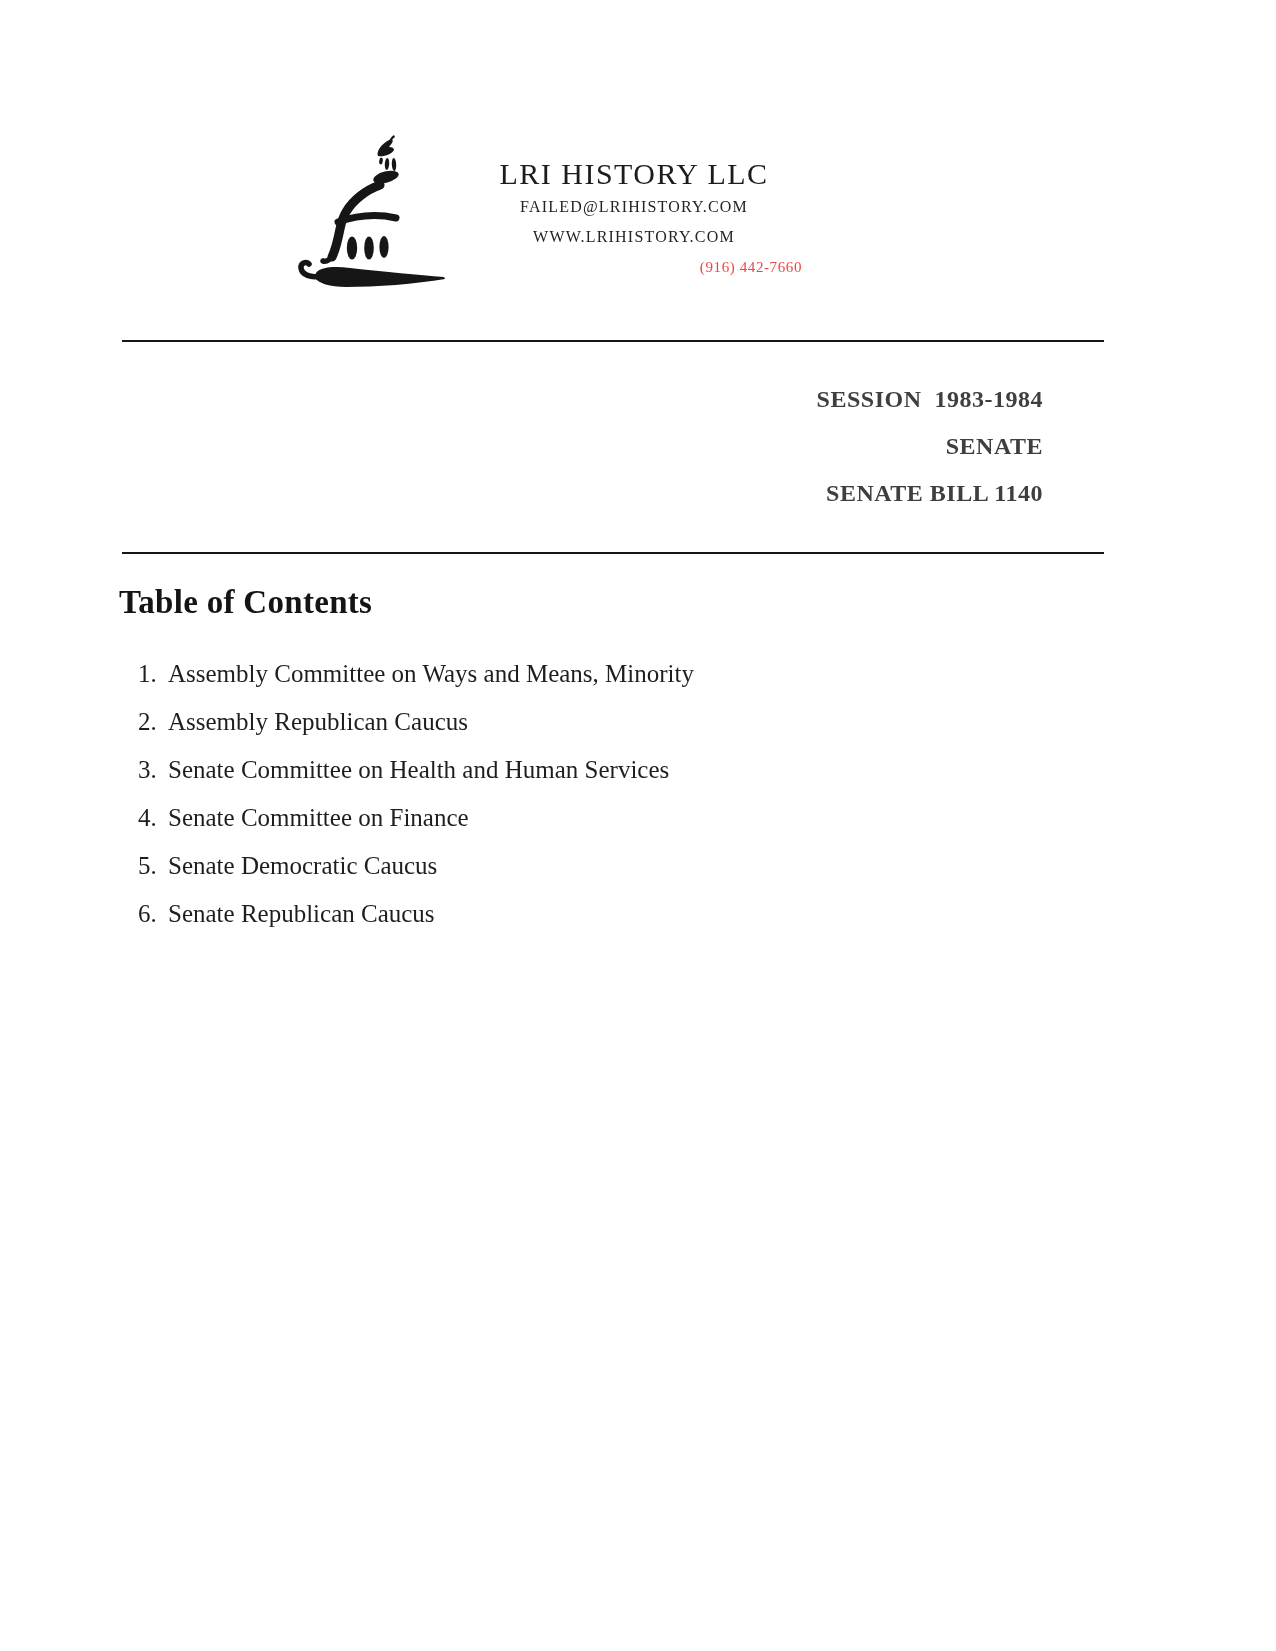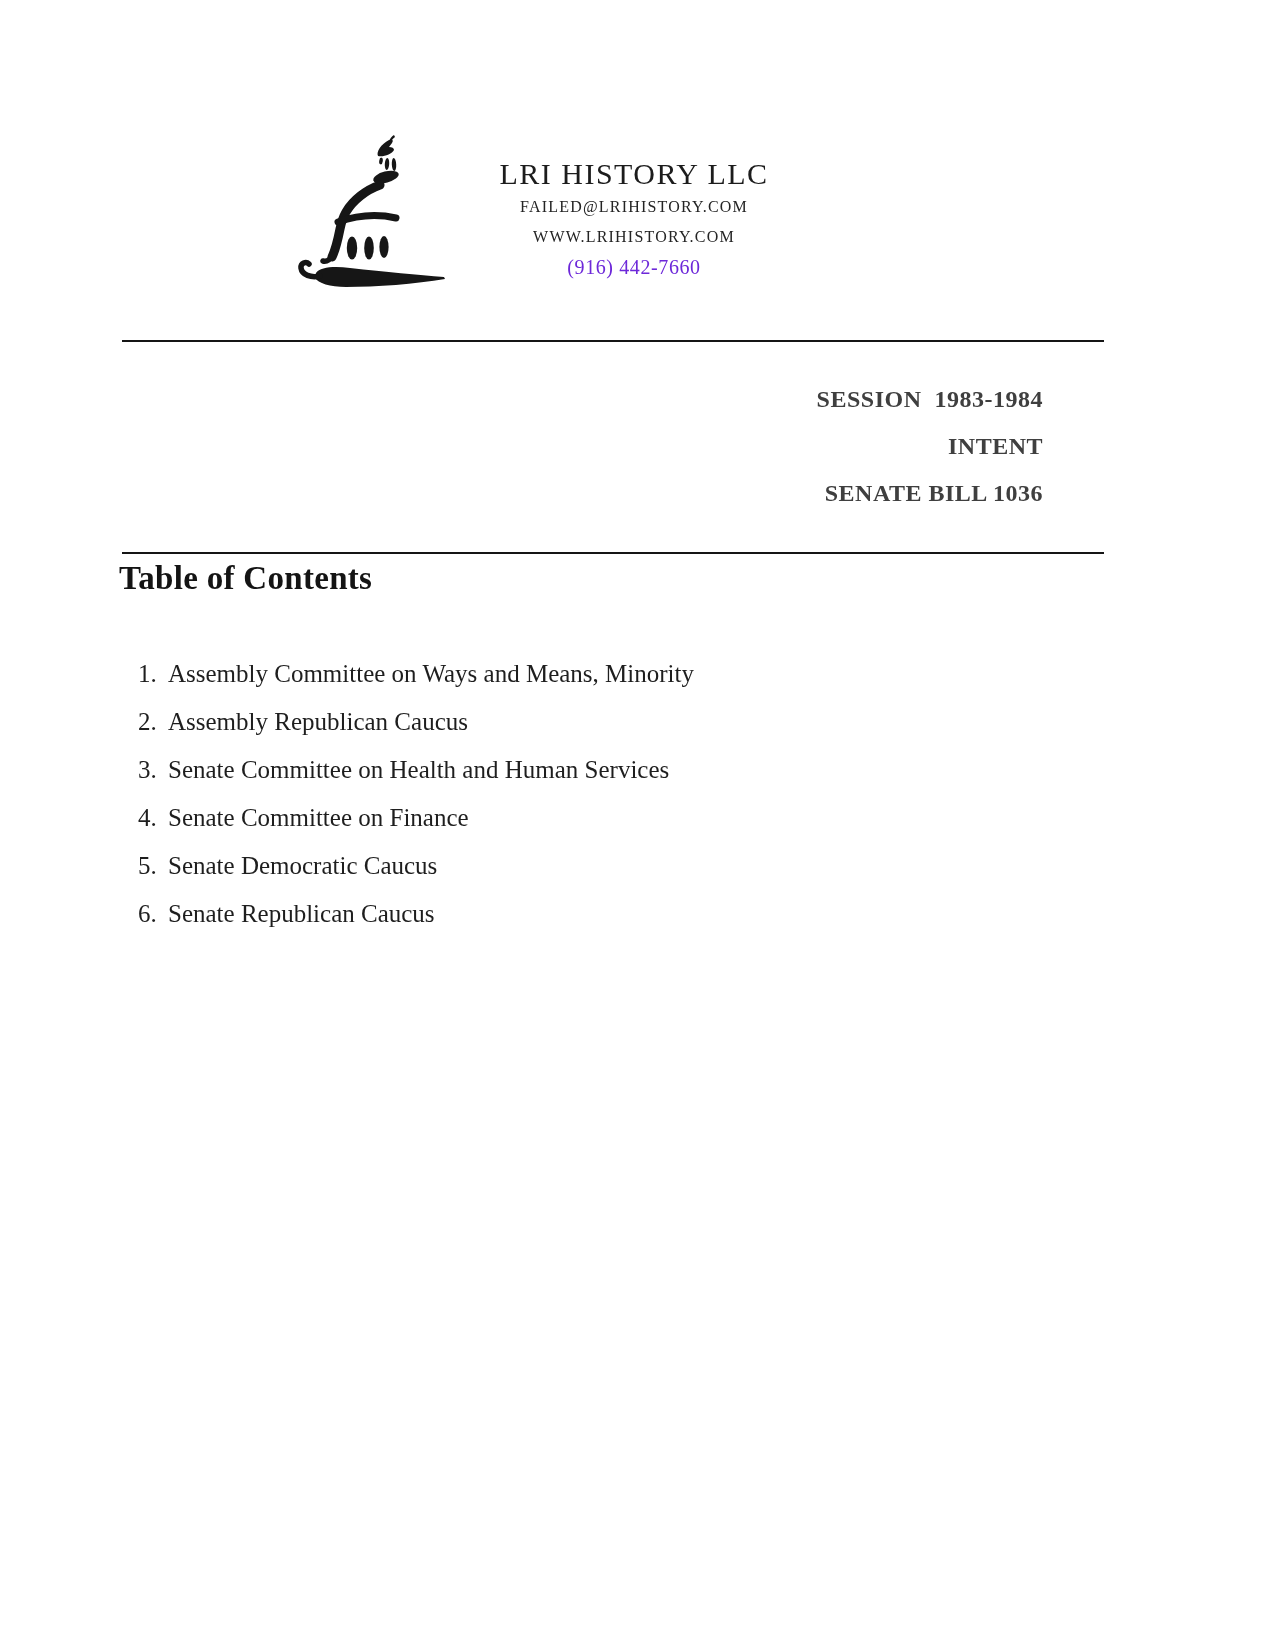--- a/index.html
+++ b/index.html
@@ -40,24 +40,25 @@
     white-space: nowrap;
   }
   .contact-line {
     font-size: 16px;
     line-height: 30px;
     letter-spacing: 1.2px;
     color: #242424;
     white-space: nowrap;
   }
   .contact-phone {
-    font-size: 20px;
+    font-size: 15px;
     line-height: 31px;
     letter-spacing: 0.6px;
-    color: #6d28d9;
+    color: #ef4444;
+    text-align: right;
   }
 
   
   .rule {
     position: absolute;
     left: 122px;
     width: 982px;
     height: 0;
     border-top: 2px solid #151515;
   }
@@ -75,21 +76,21 @@
     line-height: 47px;
     letter-spacing: 0.5px;
     color: #3f3f3f;
   }
   .session-line { white-space: pre; text-align: right; }
 
   
   .toc-heading {
     position: absolute;
     left: 119px;
-    top: 560px;
+    top: 584px;
     font-size: 33px;
     font-weight: bold;
     letter-spacing: 0.3px;
     color: #141414;
     white-space: nowrap;
   }
   .toc-list {
     position: absolute;
     left: 138px;
     top: 650px;
@@ -148,22 +149,22 @@
     <div class="contact-line">FAILED@LRIHISTORY.COM</div>
     <div class="contact-line">WWW.LRIHISTORY.COM</div>
     <div class="contact-phone">(916) 442-7660</div>
   </div>
 
   <div class="rule rule-top"></div>
   <div class="rule rule-bottom"></div>
 
   <div class="session-block">
     <div class="session-line">SESSION  1983-1984</div>
-    <div class="session-line">INTENT</div>
-    <div class="session-line">SENATE BILL 1036</div>
+    <div class="session-line">SENATE</div>
+    <div class="session-line">SENATE BILL 1140</div>
   </div>
 
   <div class="toc-heading">Table of Contents</div>
 
   <div class="toc-list">
     <div class="toc-item">
       <span class="toc-num">1.</span><span>Assembly Committee on Ways and Means, Minority</span>
     </div>
     <div class="toc-item">
       <span class="toc-num">2.</span><span>Assembly Republican Caucus</span>

